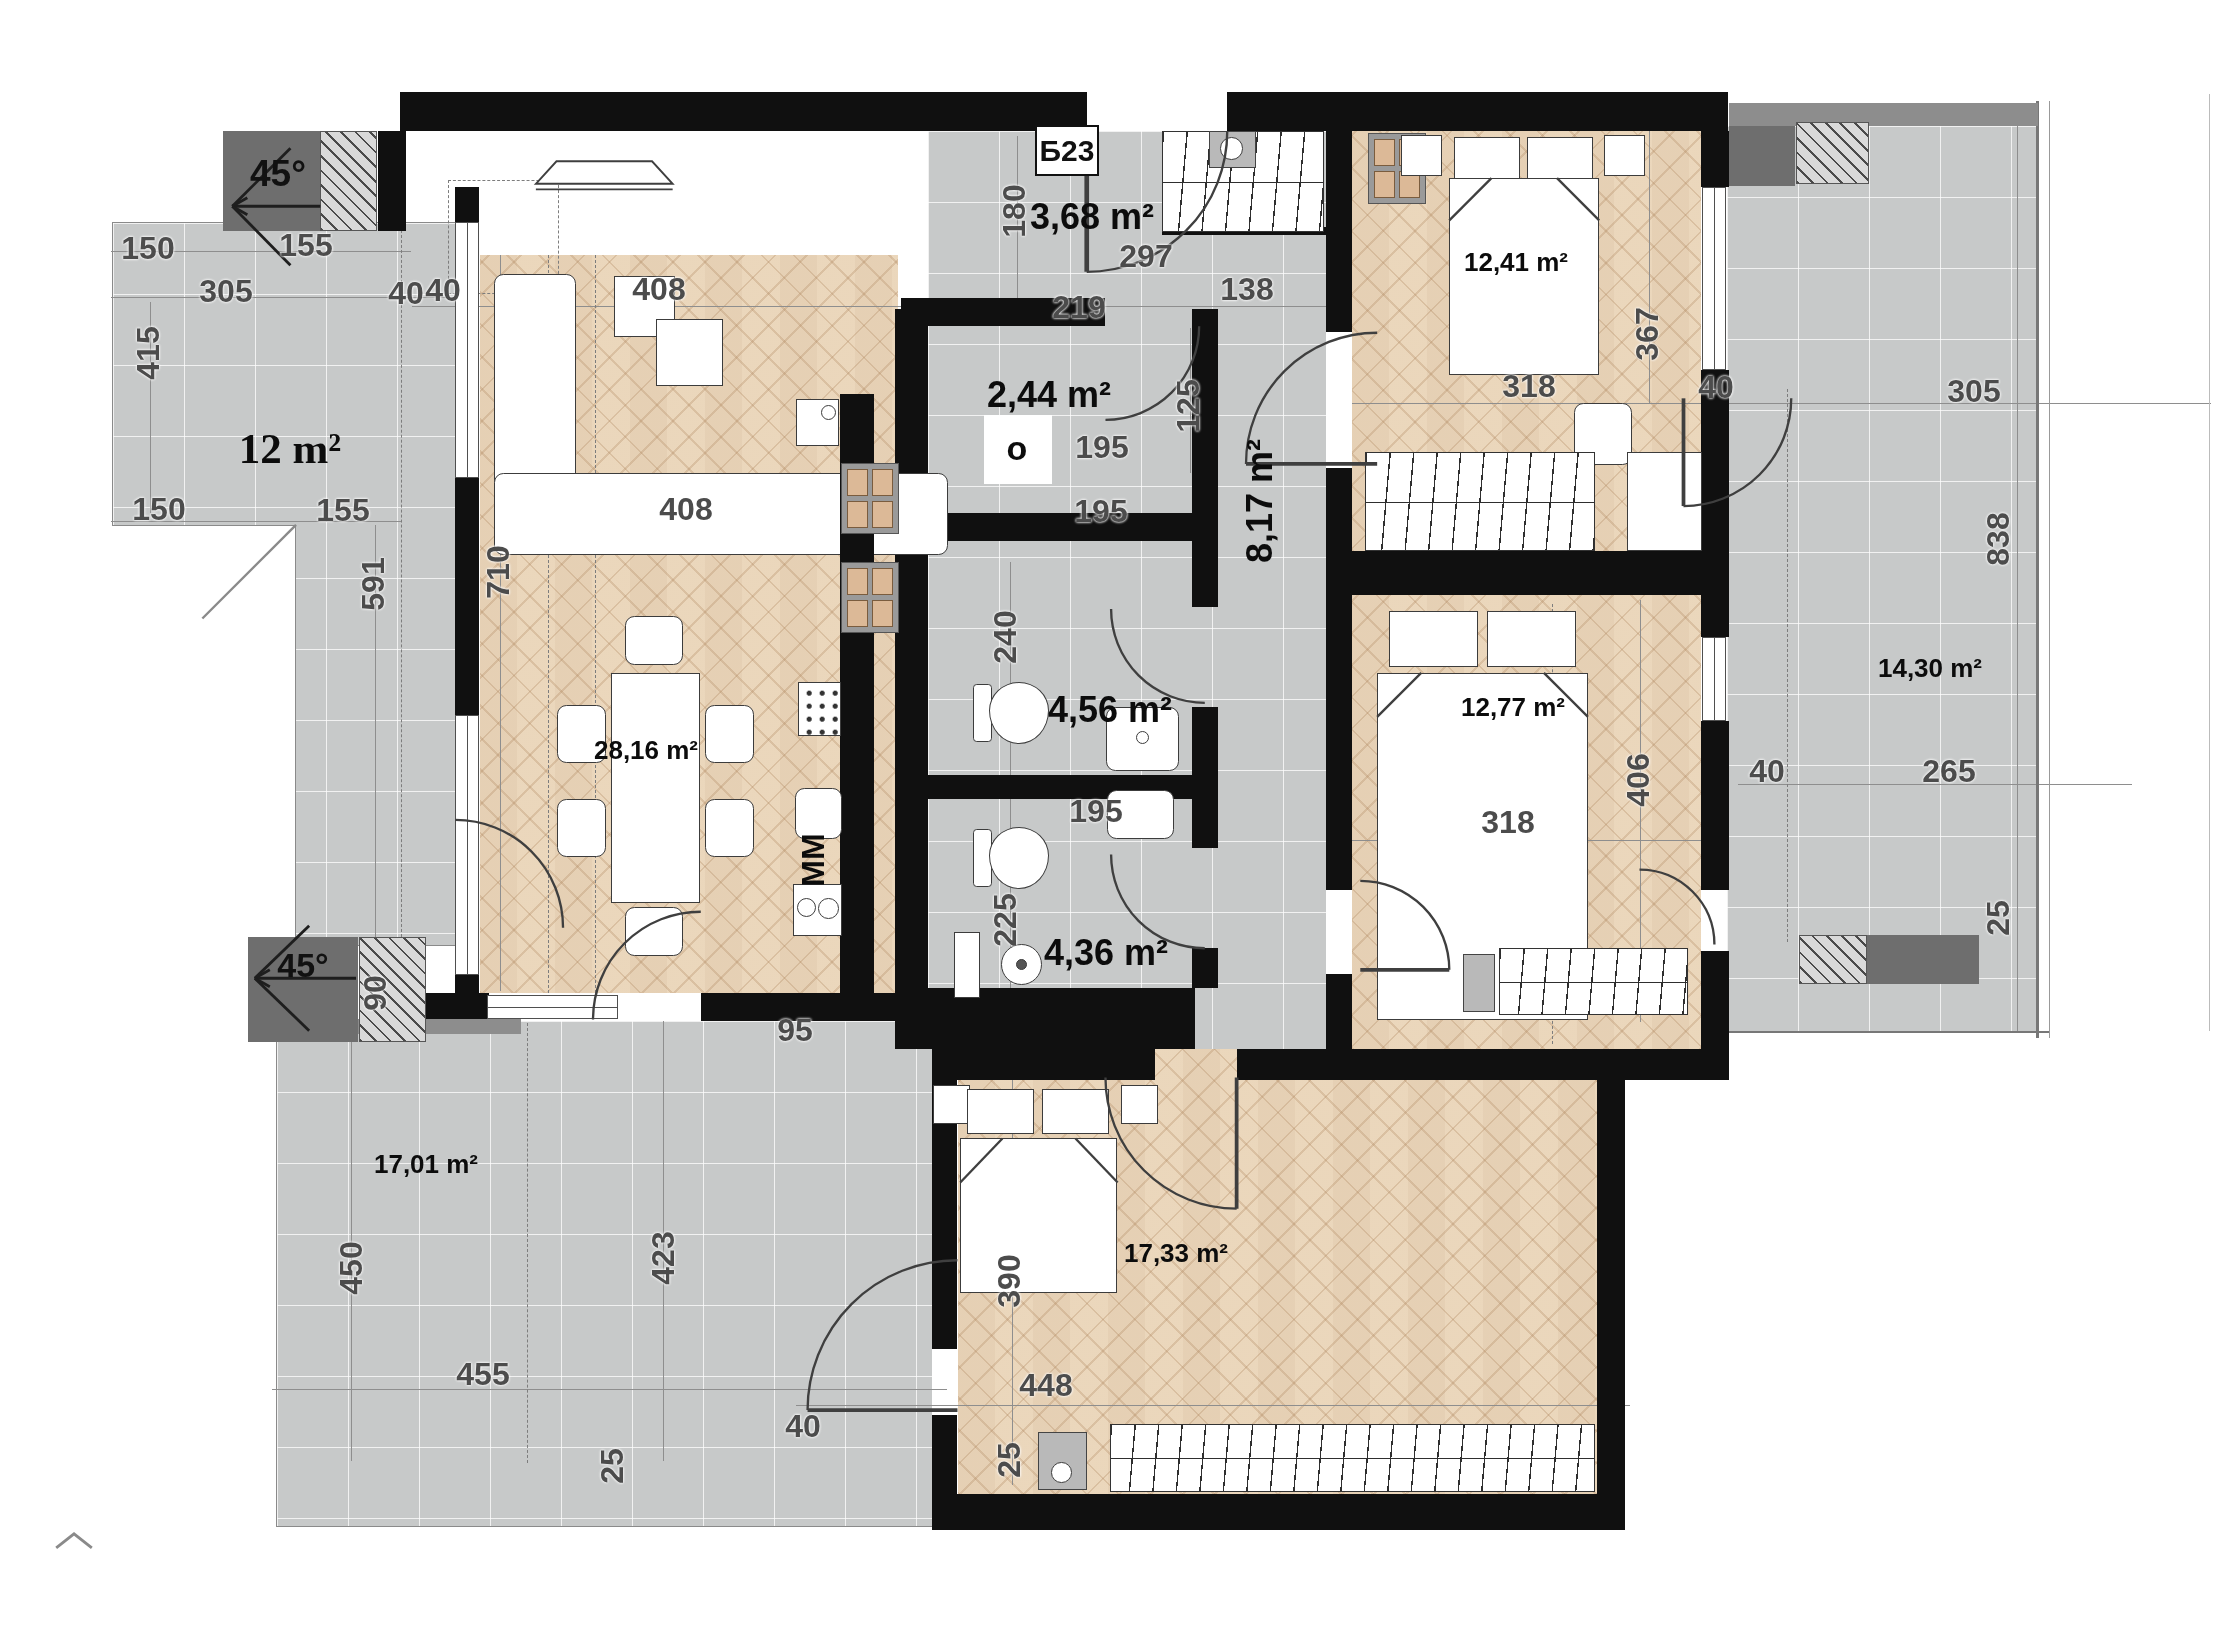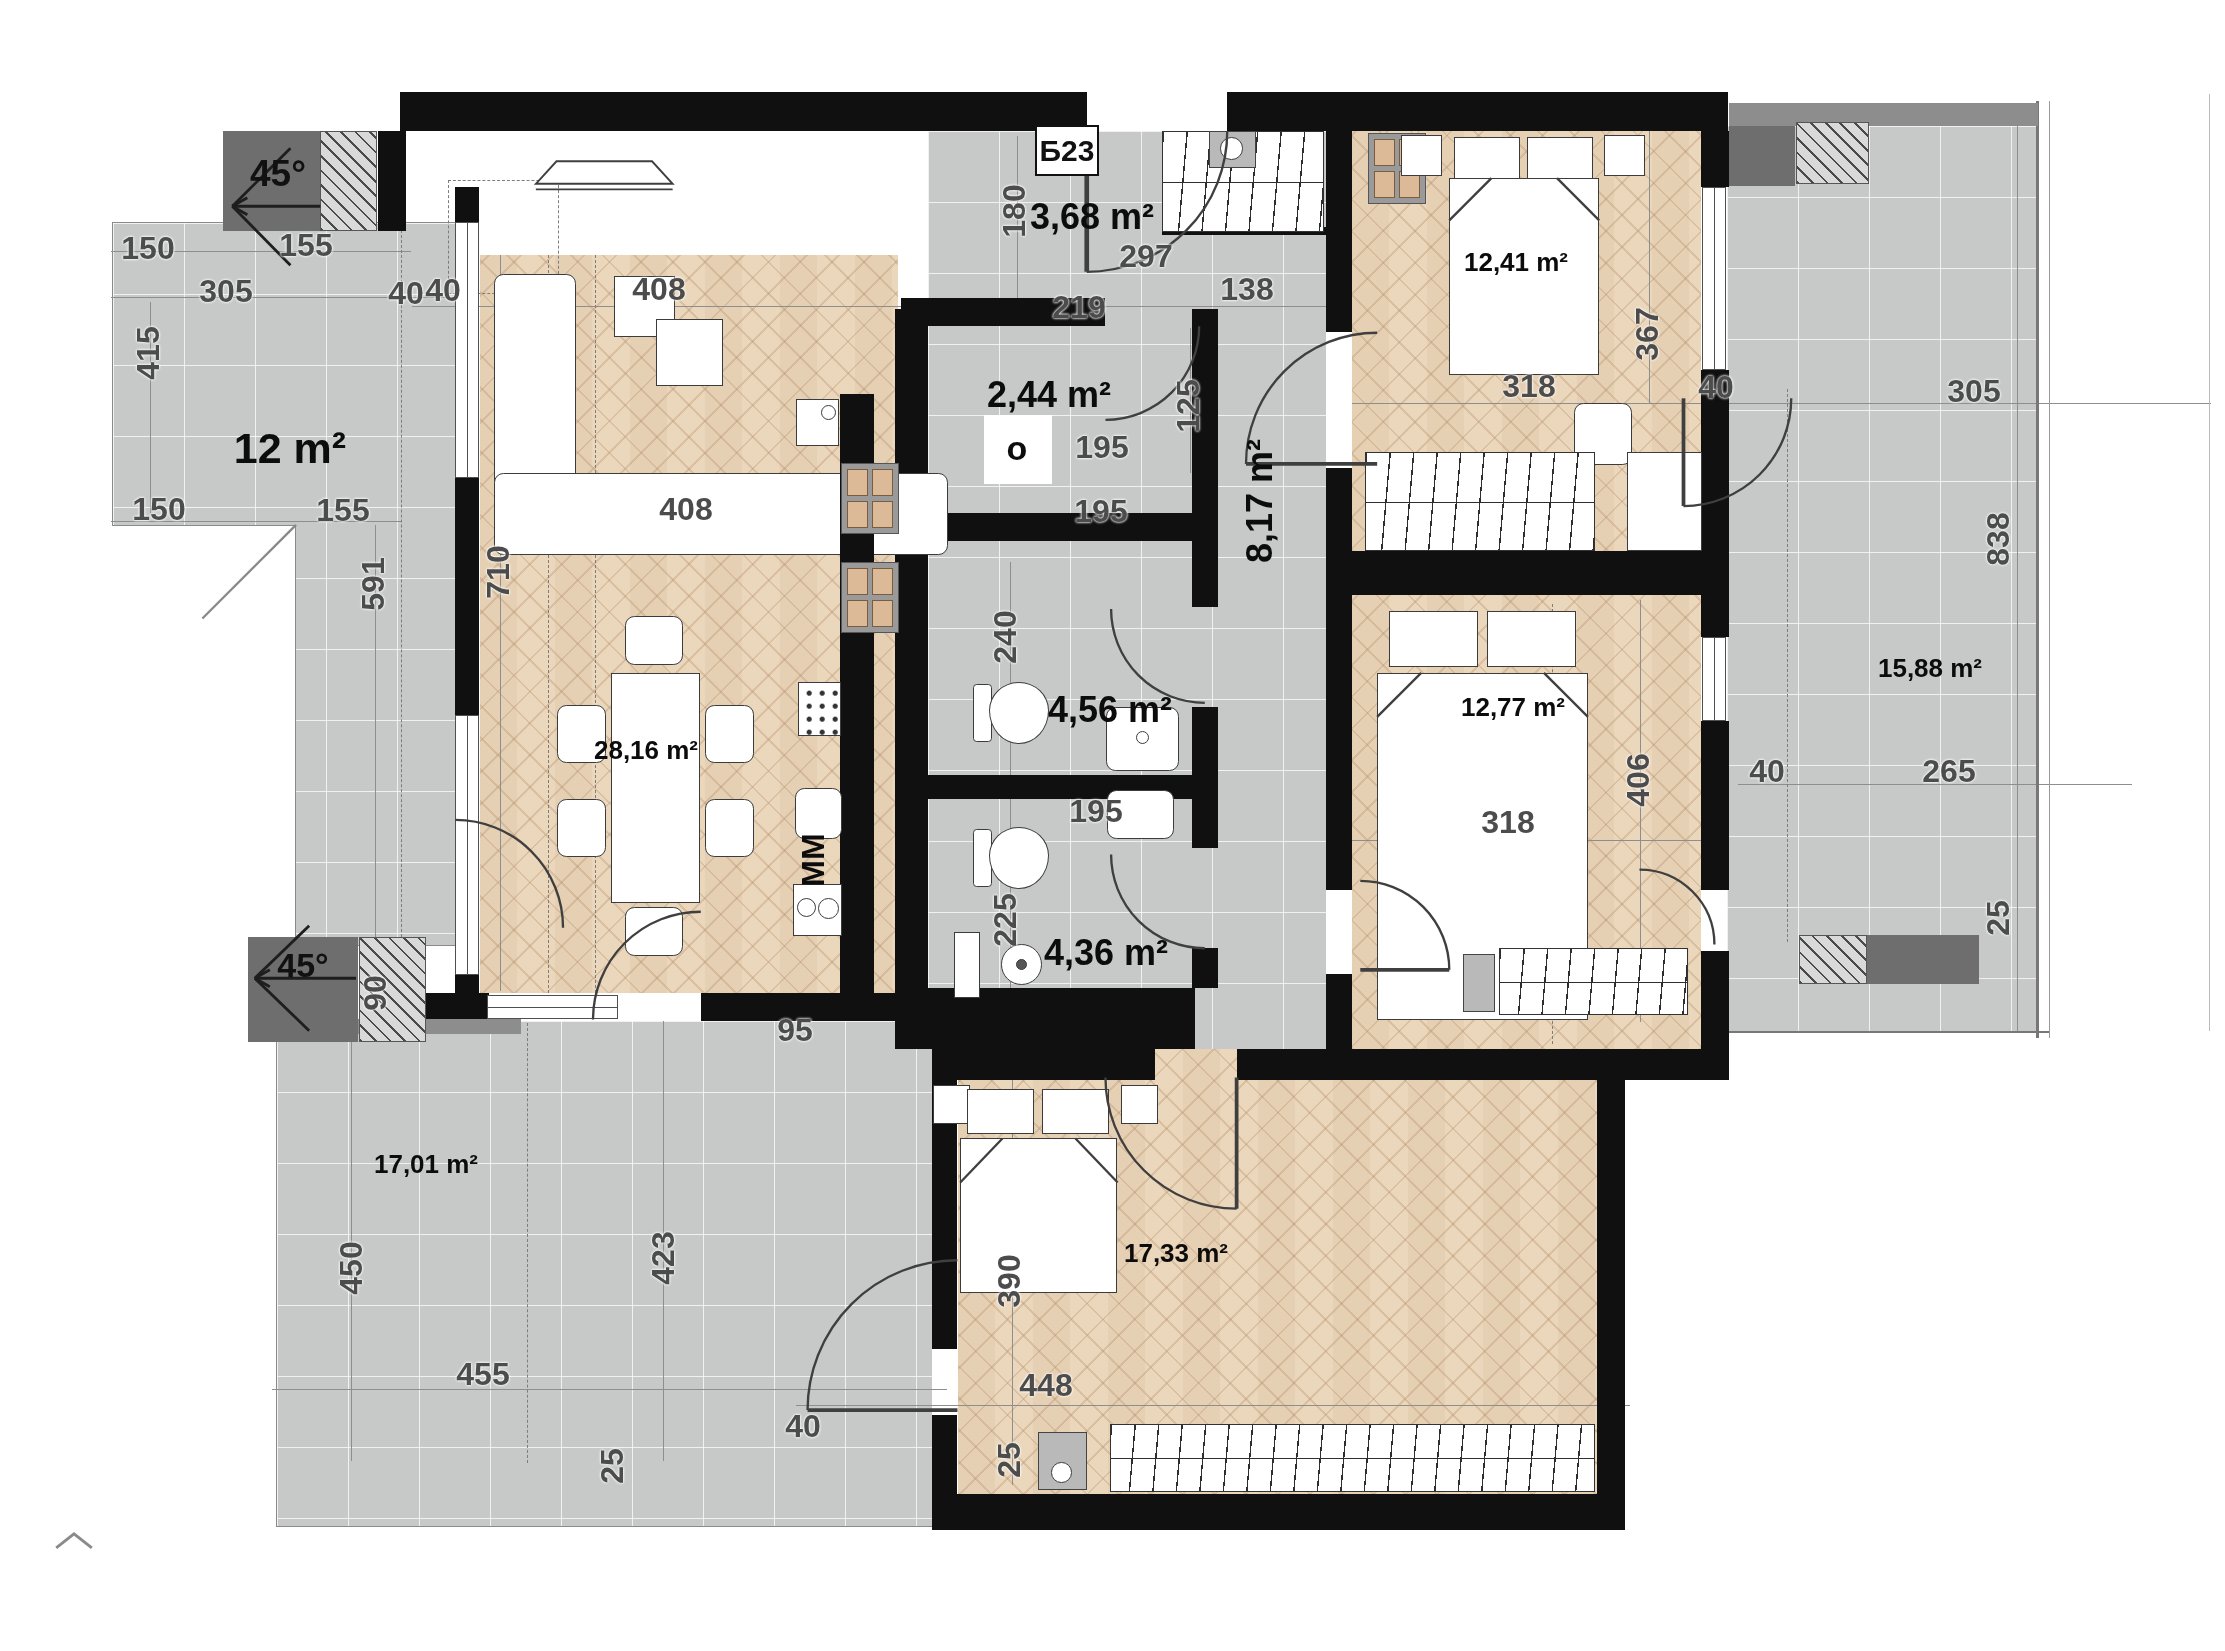--- a/index.html
+++ b/index.html
@@ -269,30 +269,30 @@
       <line x1="380" y1="1044" x2="272" y2="1044"></line>
       <path d="M272 1044 L288 1035 M272 1044 L288 1053"></path>
       <line x1="272" y1="1044" x2="330" y2="988"></line>
       <line x1="272" y1="1044" x2="330" y2="1100"></line>
     </g>
     <path d="M572 196 L594 172 L696 172 L718 196 Z" fill="#fff" stroke="#3f3f3f" stroke-width="2"></path>
     <line x1="572" y1="202" x2="718" y2="202" stroke="#3f3f3f" stroke-width="2"></line>
     <path d="M60 1652 L79 1637 L98 1652" fill="none" stroke="#8a8a8a" stroke-width="3"></path>
   </svg>
 
-  <div class="area" style="left:290px;top:448px;font-size:43px;">12 m²</div>
+  <div class="area" style="left:290px;top:448px;font-size:43px;font-family:Liberation Serif, serif;">12 m²</div>
   <div class="area" style="left:646px;top:750px;">28,16 m²</div>
   <div class="area" style="left:1049px;top:395px;font-size:36px;">2,44 m²</div>
   <div class="area" style="left:1092px;top:217px;font-size:36px;">3,68 m²</div>
   <div class="area rot" style="left:1260px;top:501px;font-size:36px;">8,17 m²</div>
   <div class="area" style="left:1110px;top:710px;font-size:36px;">4,56 m²</div>
   <div class="area" style="left:1106px;top:953px;font-size:36px;">4,36 m²</div>
   <div class="area" style="left:1516px;top:262px;">12,41 m²</div>
   <div class="area" style="left:1513px;top:707px;">12,77 m²</div>
-  <div class="area" style="left:1930px;top:668px;">15,88 m²</div>
+  <div class="area" style="left:1930px;top:668px;">14,30 m²</div>
   <div class="area" style="left:426px;top:1164px;">17,01 m²</div>
   <div class="area" style="left:1176px;top:1253px;">17,33 m²</div>
 
   <div class="idbox" style="left:1035px;top:125px;width:64px;height:51px;">
     <span>Б23</span>
   </div>
   <div class="area" style="left:278px;top:174px;color:#111;font-size:37px;">45°</div>
   <div class="area" style="left:303px;top:965px;color:#111;font-size:34px;">45°</div>
   <div class="area rot" style="left:813px;top:860px;font-size:32px;">MM</div>
   <div class="area" style="left:1017px;top:448px;font-size:34px;">o</div>

